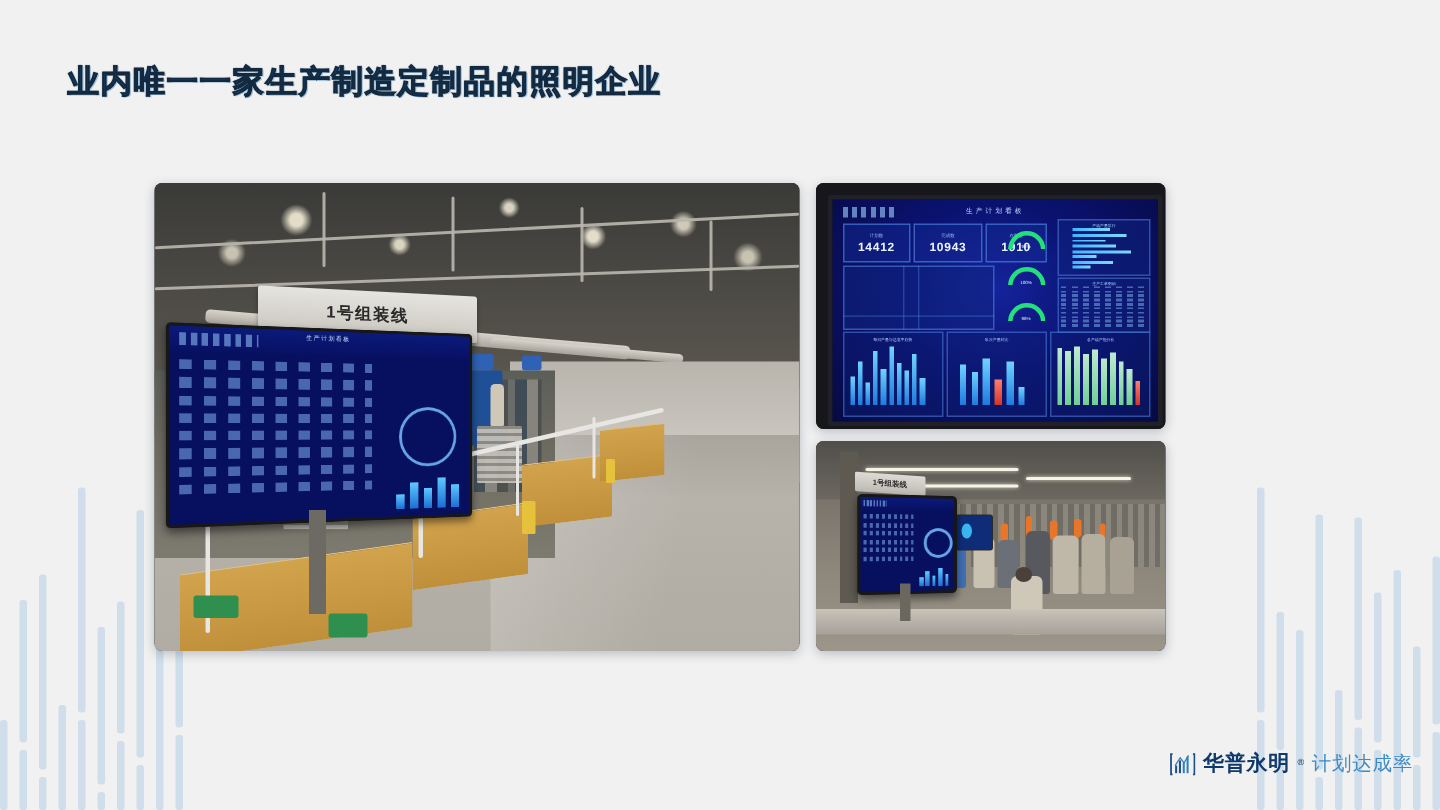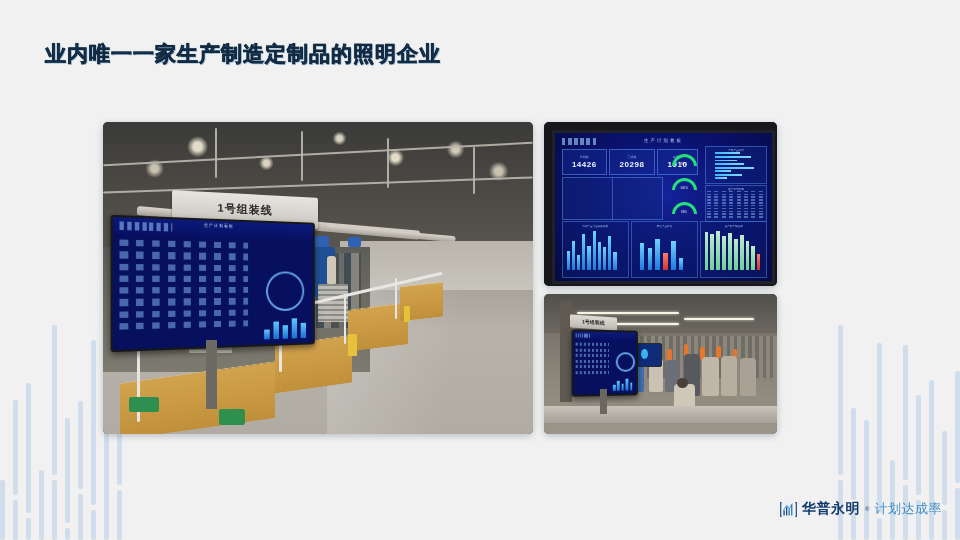--- a/index.html
+++ b/index.html
@@ -337,25 +337,25 @@
 <div class="photo" id="photo-dashboard">
   <div class="inner">
     <div class="p2-bg"></div>
     <div class="p2-frame">
       <div class="dash">
         <div class="dh-logo"></div>
         <div class="dh-title">生产计划看板</div>
 
         <div class="kpi" style="left:3%;width:20%">
           <div class="lab">计划数</div>
-          <div class="val">14426</div>
+          <div class="val">14412</div>
         </div>
         <div class="kpi" style="left:25%;width:20%">
           <div class="lab">完成数</div>
-          <div class="val">20298</div>
+          <div class="val">10943</div>
         </div>
         <div class="kpi" style="left:47%;width:18%">
           <div class="lab">在制数</div>
           <div class="val">1910</div>
         </div>
 
         <div class="dgrid"></div>
 
         <div class="gauge-col">
           <div class="garc" style="top:8%">

